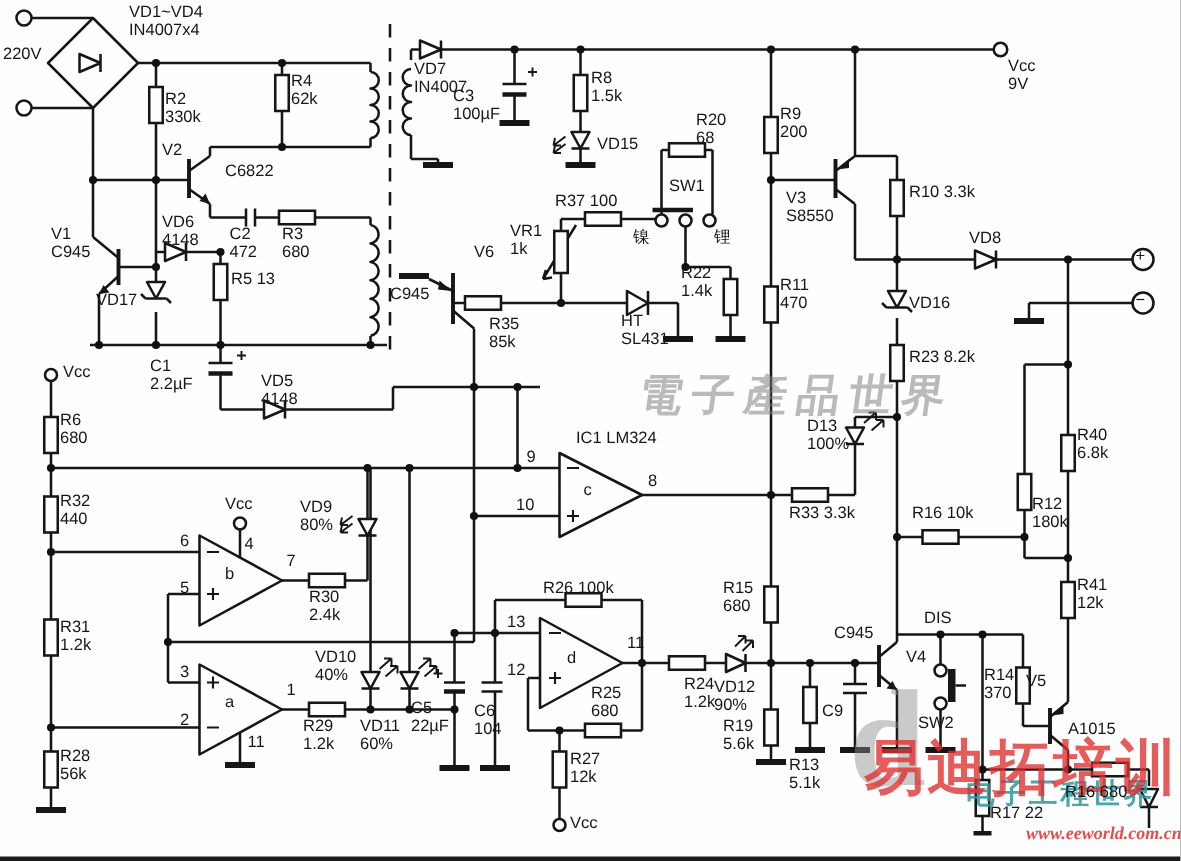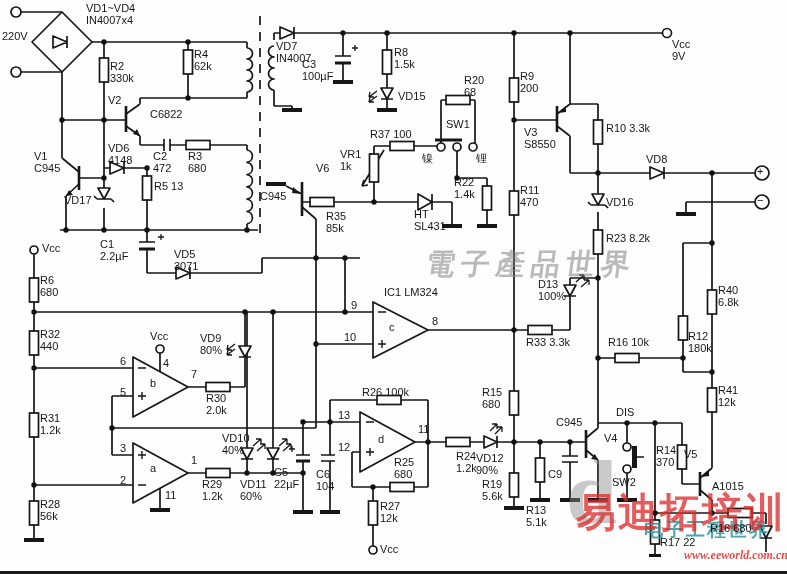--- a/index.html
+++ b/index.html
@@ -302,21 +302,21 @@
 4148</span>
   <span class="lb" style="left:64px;top:194px">VD17</span>
   <span class="lb" style="left:153px;top:150px">C2
 472</span>
   <span class="lb" style="left:188px;top:150px">R3
 680</span>
   <span class="lb" style="left:154px;top:180px">R5  13</span>
   <span class="lb" style="left:100px;top:238px">C1
 2.2µF</span>
   <span class="lb" style="left:174px;top:248px">VD5
-3071</span>
+4148</span>
   <span class="lb" style="left:42px;top:242px">Vcc</span>
   <span class="lb" style="left:40px;top:274px">R6
 680</span>
   <span class="lb" style="left:276px;top:40px">VD7
 IN4007</span>
   <span class="lb" style="left:302px;top:58px">C3
 100µF</span>
   <span class="lb" style="left:394px;top:46px">R8
 1.5k</span>
   <span class="lb" style="left:398px;top:90px">VD15</span>
@@ -364,22 +364,22 @@
   <span class="lb" style="left:40px;top:328px">R32
 440</span>
   <span class="lb" style="left:40px;top:412px">R31
 1.2k</span>
   <span class="lb" style="left:40px;top:498px">R28
 56k</span>
   <span class="lb" style="left:150px;top:330px">Vcc</span>
   <span class="lb" style="left:200px;top:332px">VD9
 80%</span>
   <span class="lb" style="left:206px;top:392px">R30
-2.0k</span>
-  <span class="lb" style="left:222px;top:432px">VD10
+2.4k</span>
+  <span class="lb" style="left:210px;top:432px">VD10
 40%</span>
   <span class="lb" style="left:240px;top:478px">VD11
 60%</span>
   <span class="lb" style="left:202px;top:478px">R29
 1.2k</span>
   <span class="lb" style="left:274px;top:466px">C5
 22µF</span>
   <span class="lb" style="left:316px;top:468px">C6
 104</span>
   <span class="lb" style="left:362px;top:386px">R26  100k</span>

